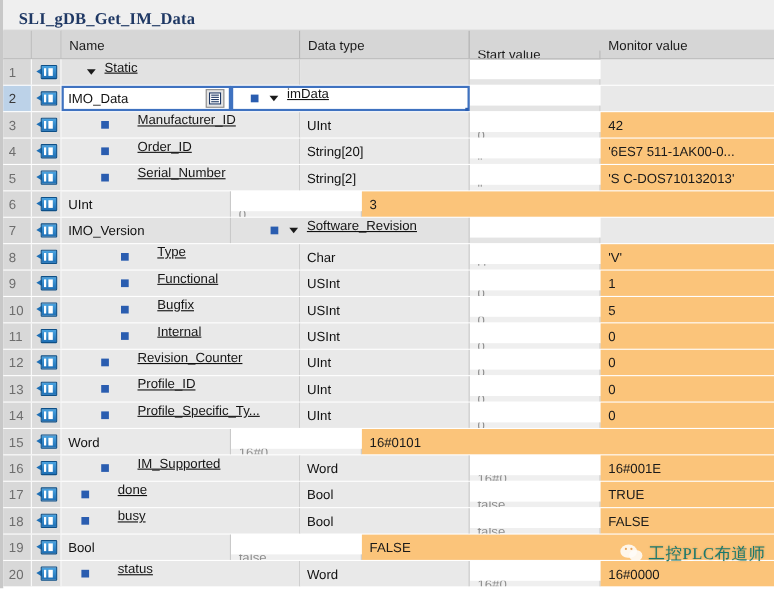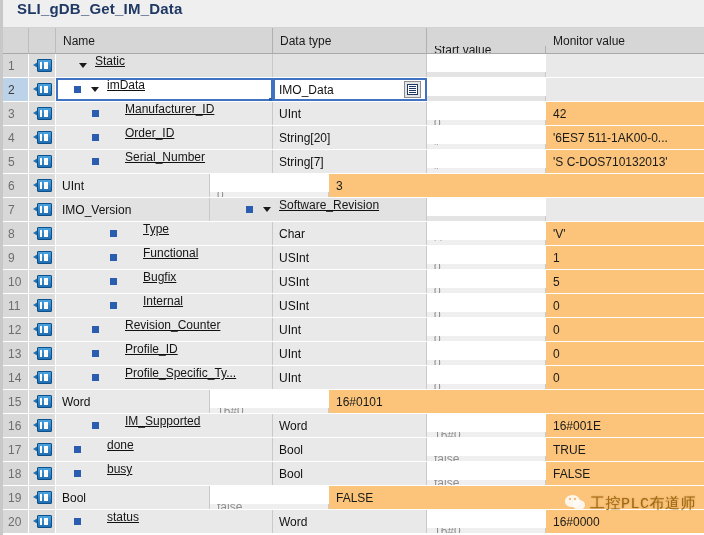--- a/index.html
+++ b/index.html
@@ -8,21 +8,21 @@
     background:#ffffff;
     font-family:"Liberation Sans","DejaVu Sans",sans-serif;
     font-size:12px;color:#111;
     -webkit-font-smoothing:antialiased;
   }
   .app{position:relative;width:704px;height:535px;box-sizing:border-box;
        border-left:3px solid #c8c8c8;background:#fff;}
 
   
   .titlebar{height:28px;background:#efefef;border-bottom:1px solid #d2d2d2;
-            display:flex;align-items:flex-start;padding-left:14px;box-sizing:border-box;}
+            display:flex;align-items:flex-end;padding-left:14px;box-sizing:border-box;font-family:Liberation Serif, serif;}
   .title{font-size:15px;font-weight:bold;color:#1f3864;letter-spacing:.2px;}
 
   
   .grid{width:704px;}
   .row{display:flex;height:24px;align-items:stretch;box-sizing:border-box;
        border-bottom:1px solid #ffffff;}
   .hdr{height:26px;background:#d6d6d6;border-bottom:1px solid #a9a9a9;}
   .hdr .cell{color:#1a1a1a;font-size:12px;display:flex;align-items:center;}
 
   .c-num{width:26px;min-width:26px;background:#d8d8d8;color:#6d6d6d;
@@ -99,21 +99,21 @@
       background:#e4e4e4;border:1px solid #8c8c8c;box-sizing:border-box;
       display:flex;align-items:center;justify-content:center;}
   .listbtn .gl{width:11px;height:11px;border:1px solid #1f3864;box-sizing:border-box;
       background:#fff;position:relative;}
   .listbtn .gl:before{content:"";position:absolute;left:1px;top:1px;width:7px;height:1px;
       background:#1f3864;box-shadow:0 2px 0 #1f3864,0 4px 0 #1f3864,0 6px 0 #1f3864;}
 
   
   .wm{position:absolute;right:8px;bottom:22px;display:flex;align-items:center;
       pointer-events:none;opacity:.95;}
-  .wm-txt{font-size:15px;color:#a16207;font-family:Liberation Mono, monospace;
+  .wm-txt{font-size:15px;color:#0f766e;font-family:Liberation Serif, serif;
       text-shadow:0 0 2px rgba(120,90,40,.45);letter-spacing:.5px;}
   .wm-ico{width:22px;height:18px;margin-right:3px;position:relative;}
   .wm-ico .b1{position:absolute;left:0;top:0;width:15px;height:12px;
       background:#ffffff;border-radius:50% 50% 45% 45%;opacity:.9;}
   .wm-ico .b2{position:absolute;left:8px;top:5px;width:12px;height:10px;
       background:#ffffff;border-radius:50%;opacity:.9;}
   .wm-ico .d1,.wm-ico .d2{position:absolute;width:2px;height:2px;background:#e8a45a;
       border-radius:50%;}
   .wm-ico .d1{left:4px;top:3px;} .wm-ico .d2{left:9px;top:3px;}
 </style>
@@ -167,39 +167,39 @@
         <div class="row group sel editrow">
           <div class="cell c-num">2</div>
           <div class="cell c-icon">
             <span class="tagico">
               <span class="arw"></span>
               <span class="body"></span>
               <span class="w1"></span>
               <span class="w2"></span>
             </span>
           </div>
-          <div class="cell c-name editing">
-            <div class="nm-inner">
-              <span class="ind" style="width: 12px;"></span>
-              <span class="sqbox">
-                <span class="sq"></span>
-              </span>
-              <span class="twbox">
-                <span class="tw"></span>
-              </span>
-              <span class="nm-txt">imData</span>
-            </div>
-            <span class="edit-handle"></span>
-          </div>
           <div class="cell c-type editing">
             <span>IMO_Data</span>
             <span class="listbtn">
               <span class="gl"></span>
             </span>
           </div>
+          <div class="cell c-name editing">
+            <div class="nm-inner">
+              <span class="ind" style="width: 12px;"></span>
+              <span class="sqbox">
+                <span class="sq"></span>
+              </span>
+              <span class="twbox">
+                <span class="tw"></span>
+              </span>
+              <span class="nm-txt">imData</span>
+            </div>
+            <span class="edit-handle"></span>
+          </div>
           <div class="cell c-start start-empty"></div>
           <div class="cell c-mon mon-empty"></div>
         </div>
         <div class="row">
           <div class="cell c-num">3</div>
           <div class="cell c-icon">
             <span class="tagico">
               <span class="arw"></span>
               <span class="body"></span>
               <span class="w1"></span>
@@ -262,21 +262,21 @@
             <div class="nm-inner">
               <span class="ind" style="width: 30px;"></span>
               <span class="sqbox">
                 <span class="sq"></span>
               </span>
               <span class="twbox"></span>
               <span class="nm-txt">Serial_Number</span>
             </div>
           </div>
           <div class="cell c-type">
-            <span>String[7]</span>
+            <span>String[2]</span>
           </div>
           <div class="cell c-start">''</div>
           <div class="cell c-mon mon-live">'S C-DOS710132013'</div>
         </div>
         <div class="row">
           <div class="cell c-num">6</div>
           <div class="cell c-icon">
             <span class="tagico">
               <span class="arw"></span>
               <span class="body"></span>

